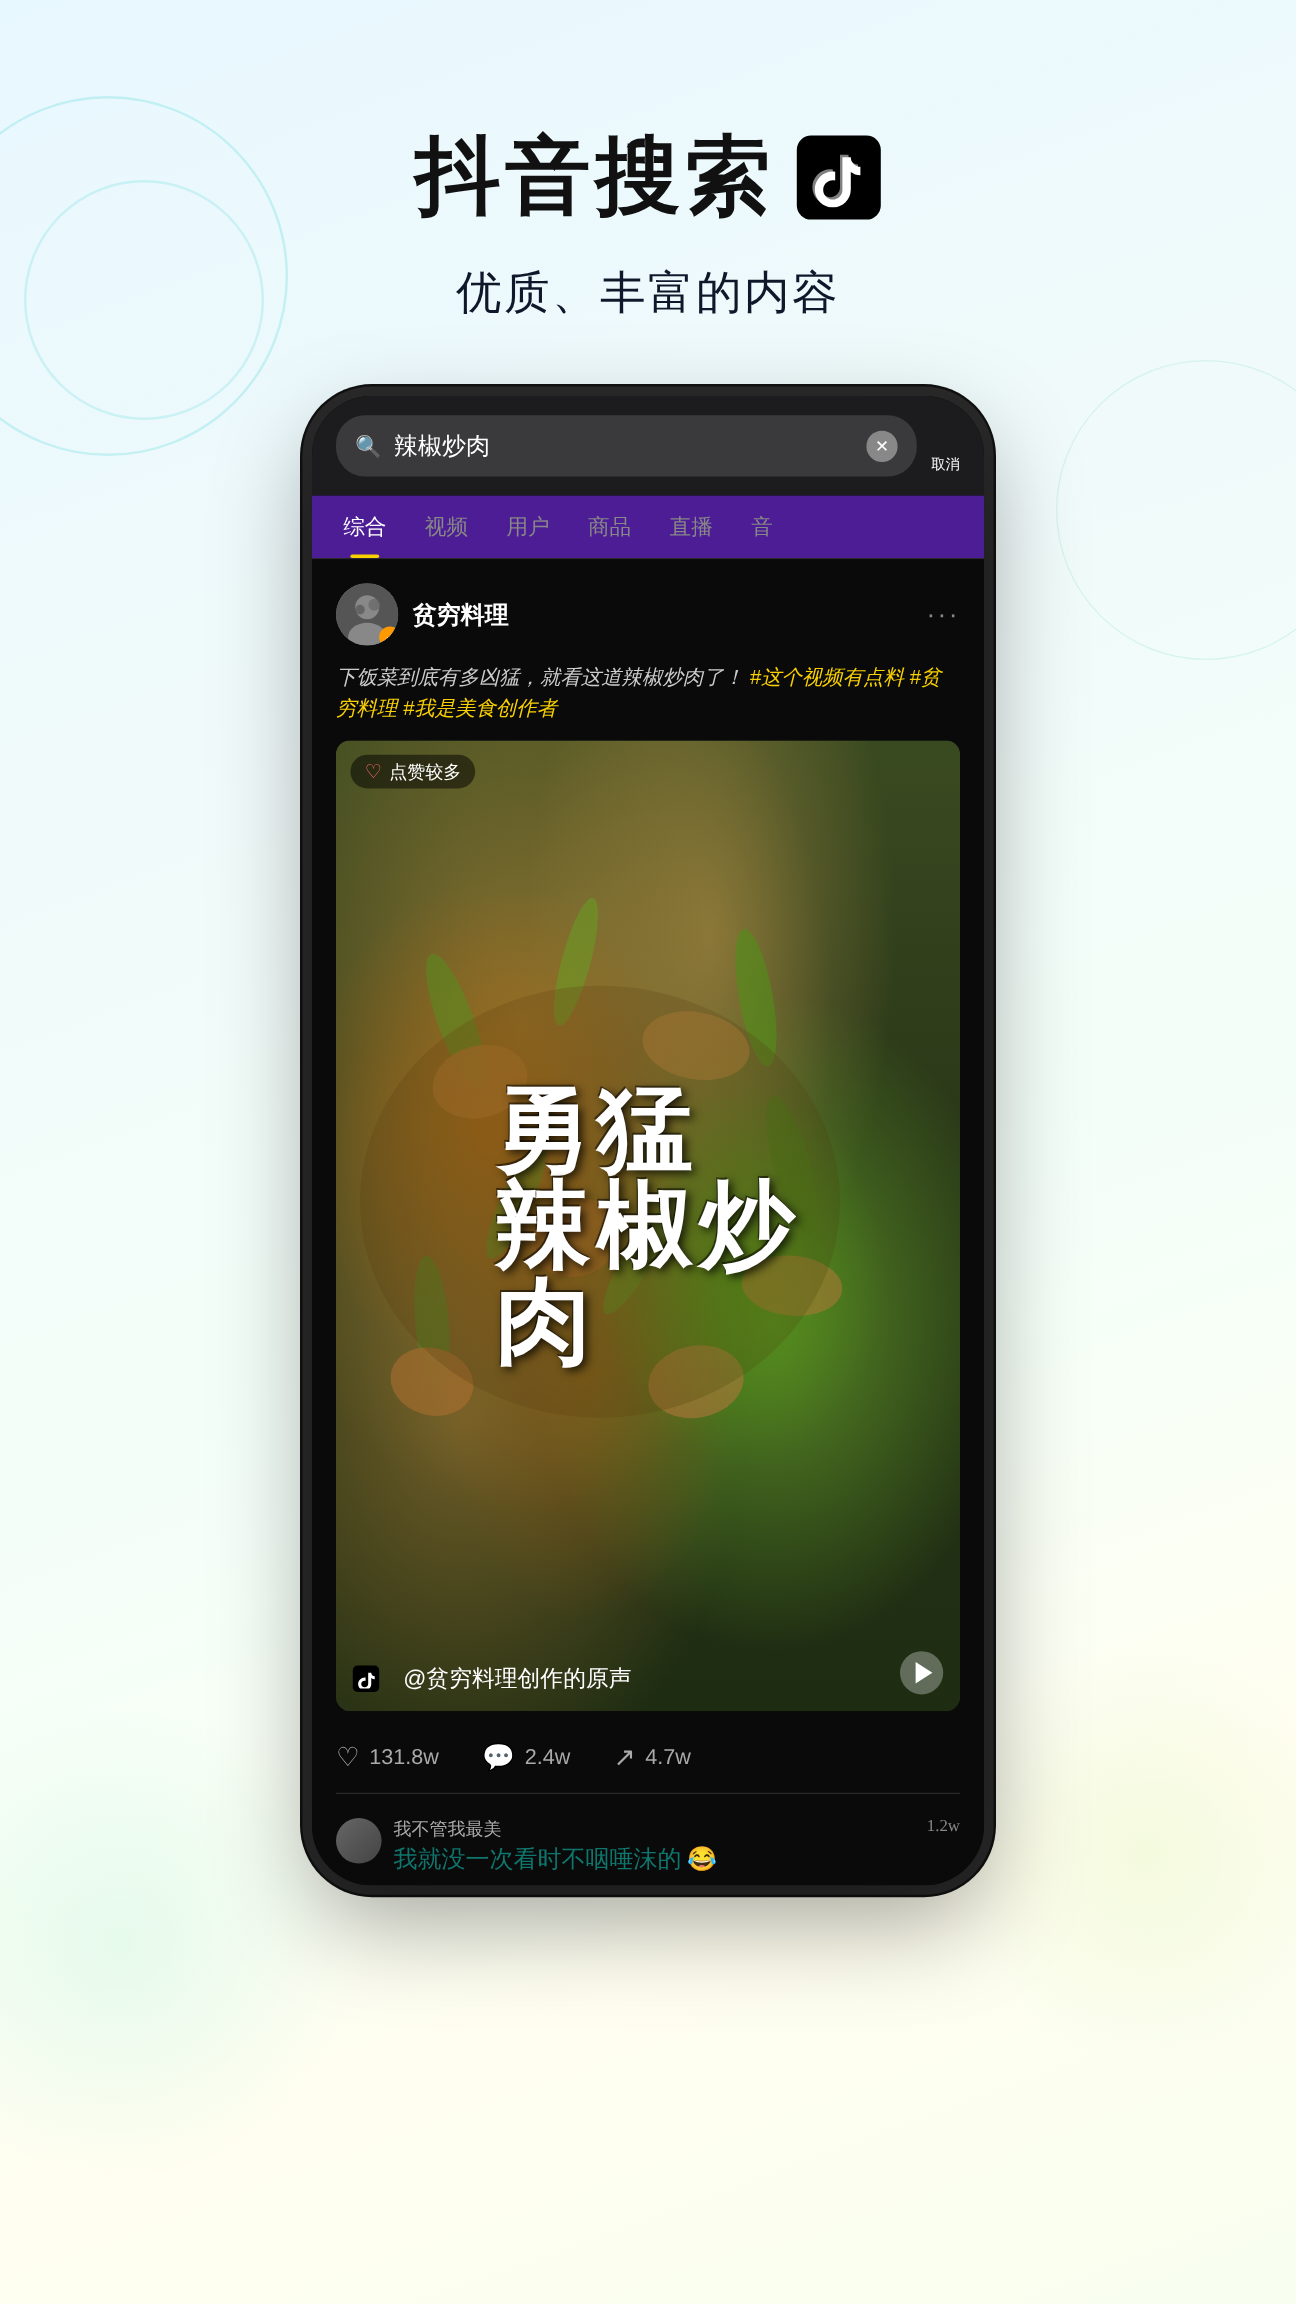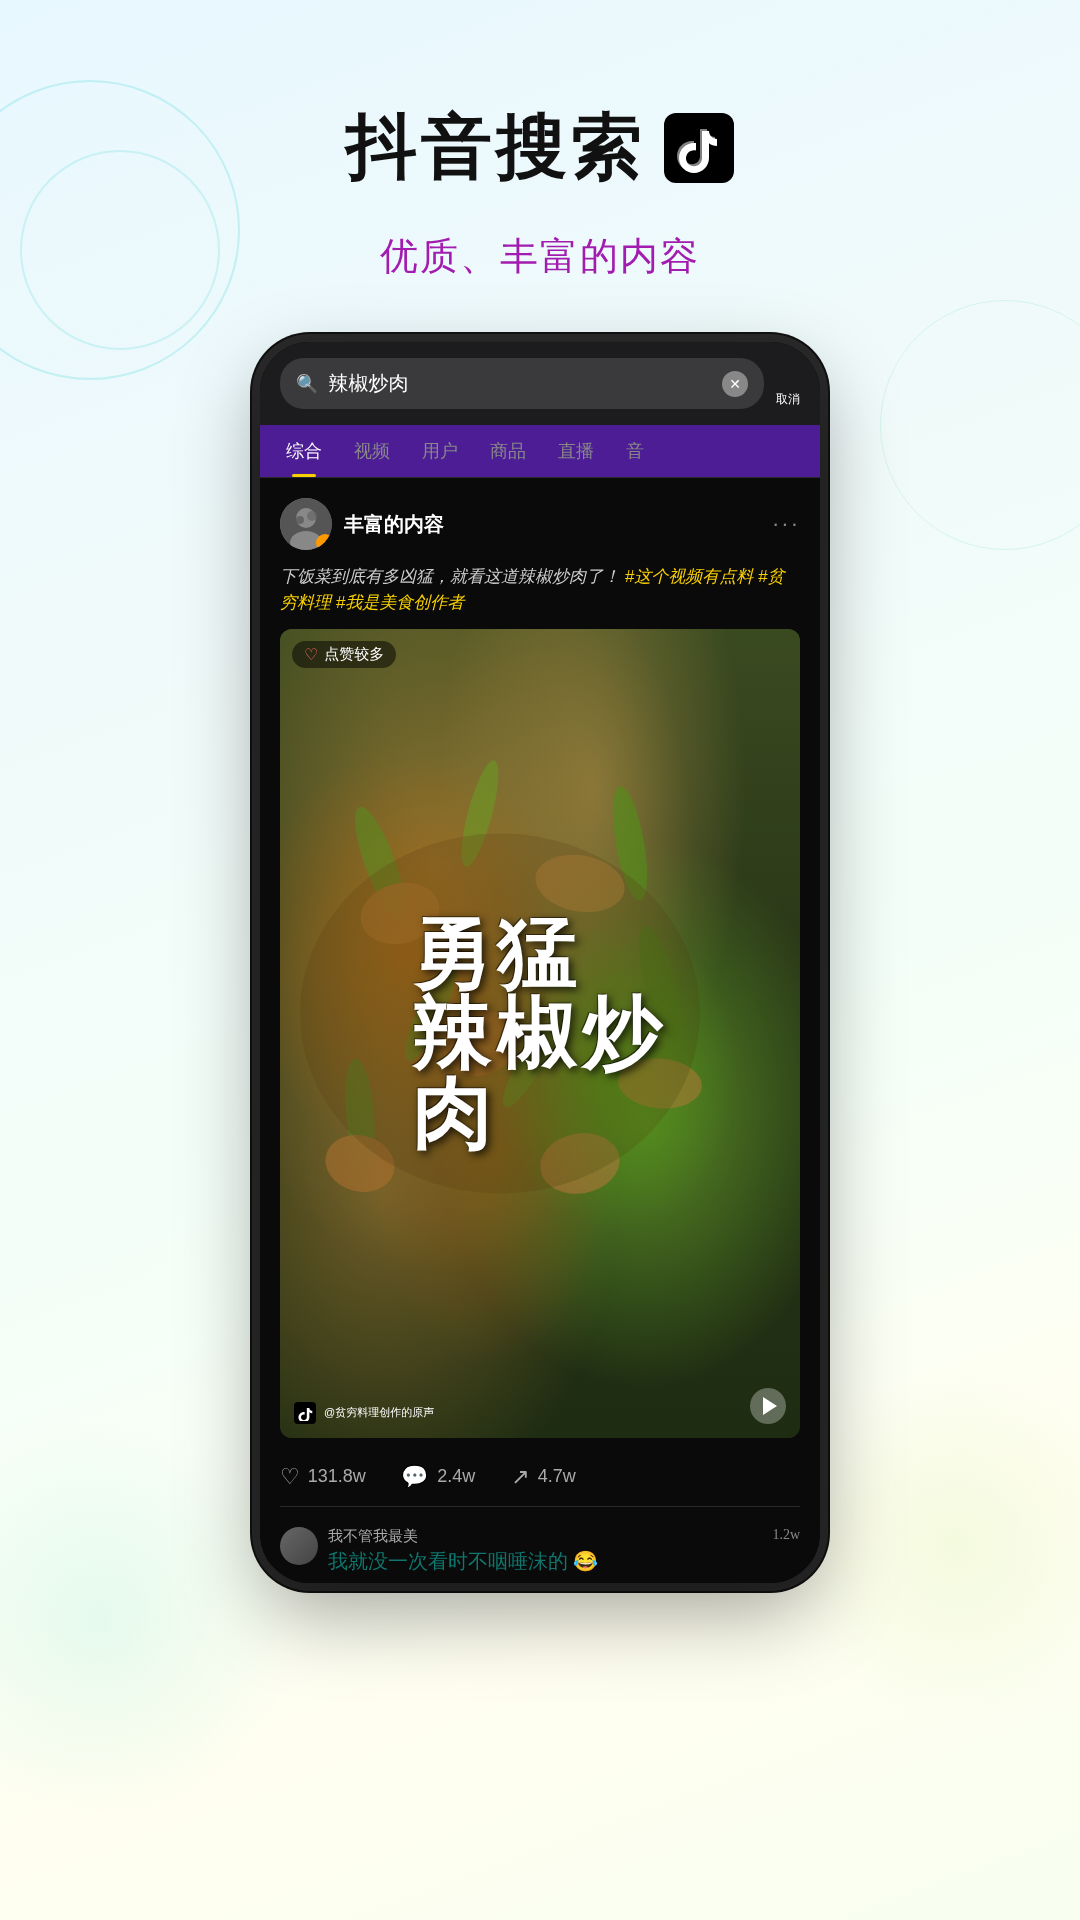--- a/index.html
+++ b/index.html
@@ -88,22 +88,22 @@
       margin-left: 8px;
     }
 
     .tiktok-logo svg {
       width: 50px;
       height: 50px;
     }
 
     .subtitle {
       font-size: 38px;
-      color: #a21caf;
-      margin-top: 36px;
+      color: #0f172a;
+      margin-top: 24px;
       letter-spacing: 2px;
     }
 
     
     .phone-container {
       position: relative;
       z-index: 3;
       display: flex;
       justify-content: center;
       margin-top: 20px;
@@ -371,21 +371,22 @@
       height: 22px;
       background: #000;
       border-radius: 4px;
       display: flex;
       align-items: center;
       justify-content: center;
     }
 
     .audio-text {
       color: #fff;
-      font-size: 11px;
+      font-size: 19px;
+      margin-left: 12px;
     }
 
     .play-btn {
       position: absolute;
       bottom: 14px;
       right: 14px;
       width: 36px;
       height: 36px;
       background: rgba(255,255,255,0.3);
       border-radius: 50%;
@@ -535,21 +536,21 @@
                 <svg width="52" height="52" viewBox="0 0 52 52">
                   <circle cx="26" cy="26" r="26" fill="#555"></circle>
                   <circle cx="26" cy="20" r="10" fill="#888"></circle>
                   <ellipse cx="26" cy="45" rx="16" ry="12" fill="#888"></ellipse>
                   <circle cx="20" cy="22" r="4" fill="#555" opacity="0.7"></circle>
                   <circle cx="32" cy="18" r="5" fill="#666" opacity="0.7"></circle>
                 </svg>
               </div>
               <div class="verified-badge">✓</div>
             </div>
-            <span class="username">丰富的内容</span>
+            <span class="username">贫穷料理</span>
           </div>
           <span class="more-icon">···</span>
         </div>
 
         <div class="post-description">
           <span>下饭菜到底有多凶猛，就看这道辣椒炒肉了！</span>
           <span class="hashtag"> #这个视频有点料</span>
           <span class="hashtag"> #贫穷料理</span>
           <span class="hashtag"> #我是美食创作者</span>
         </div>

